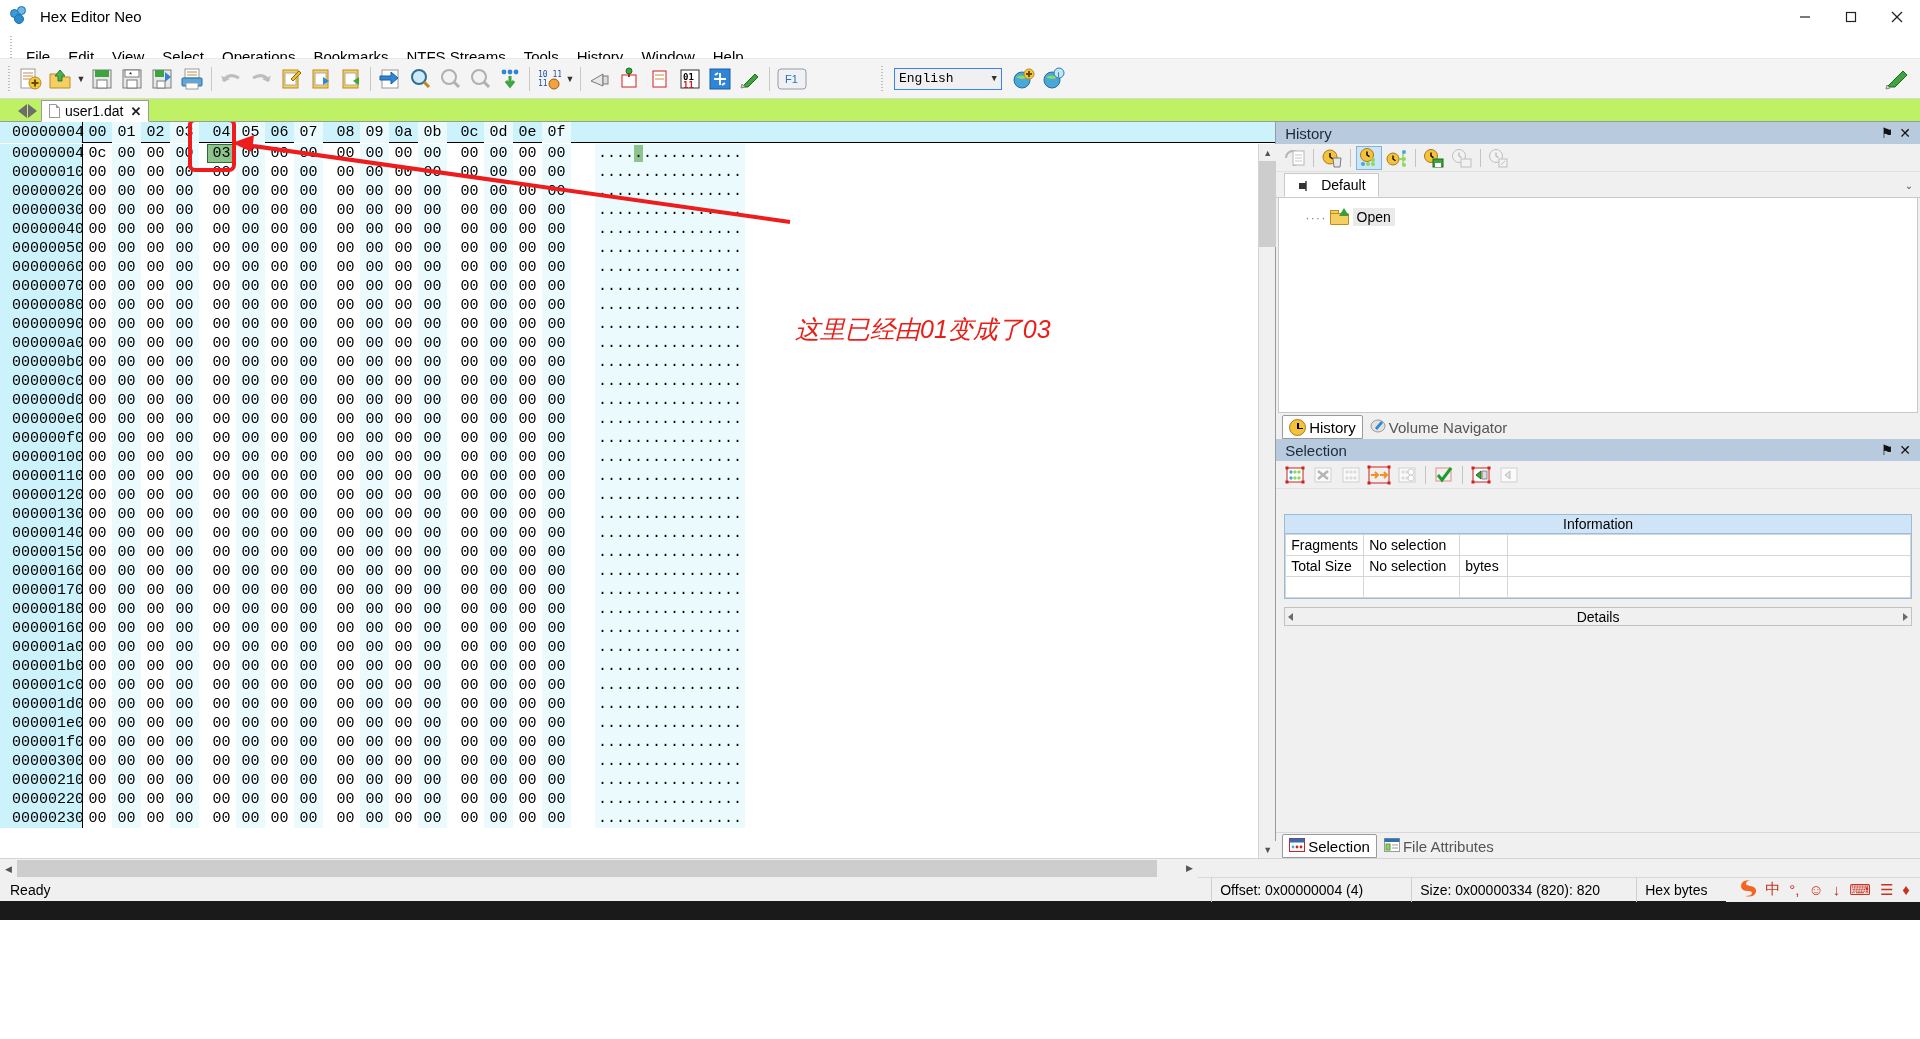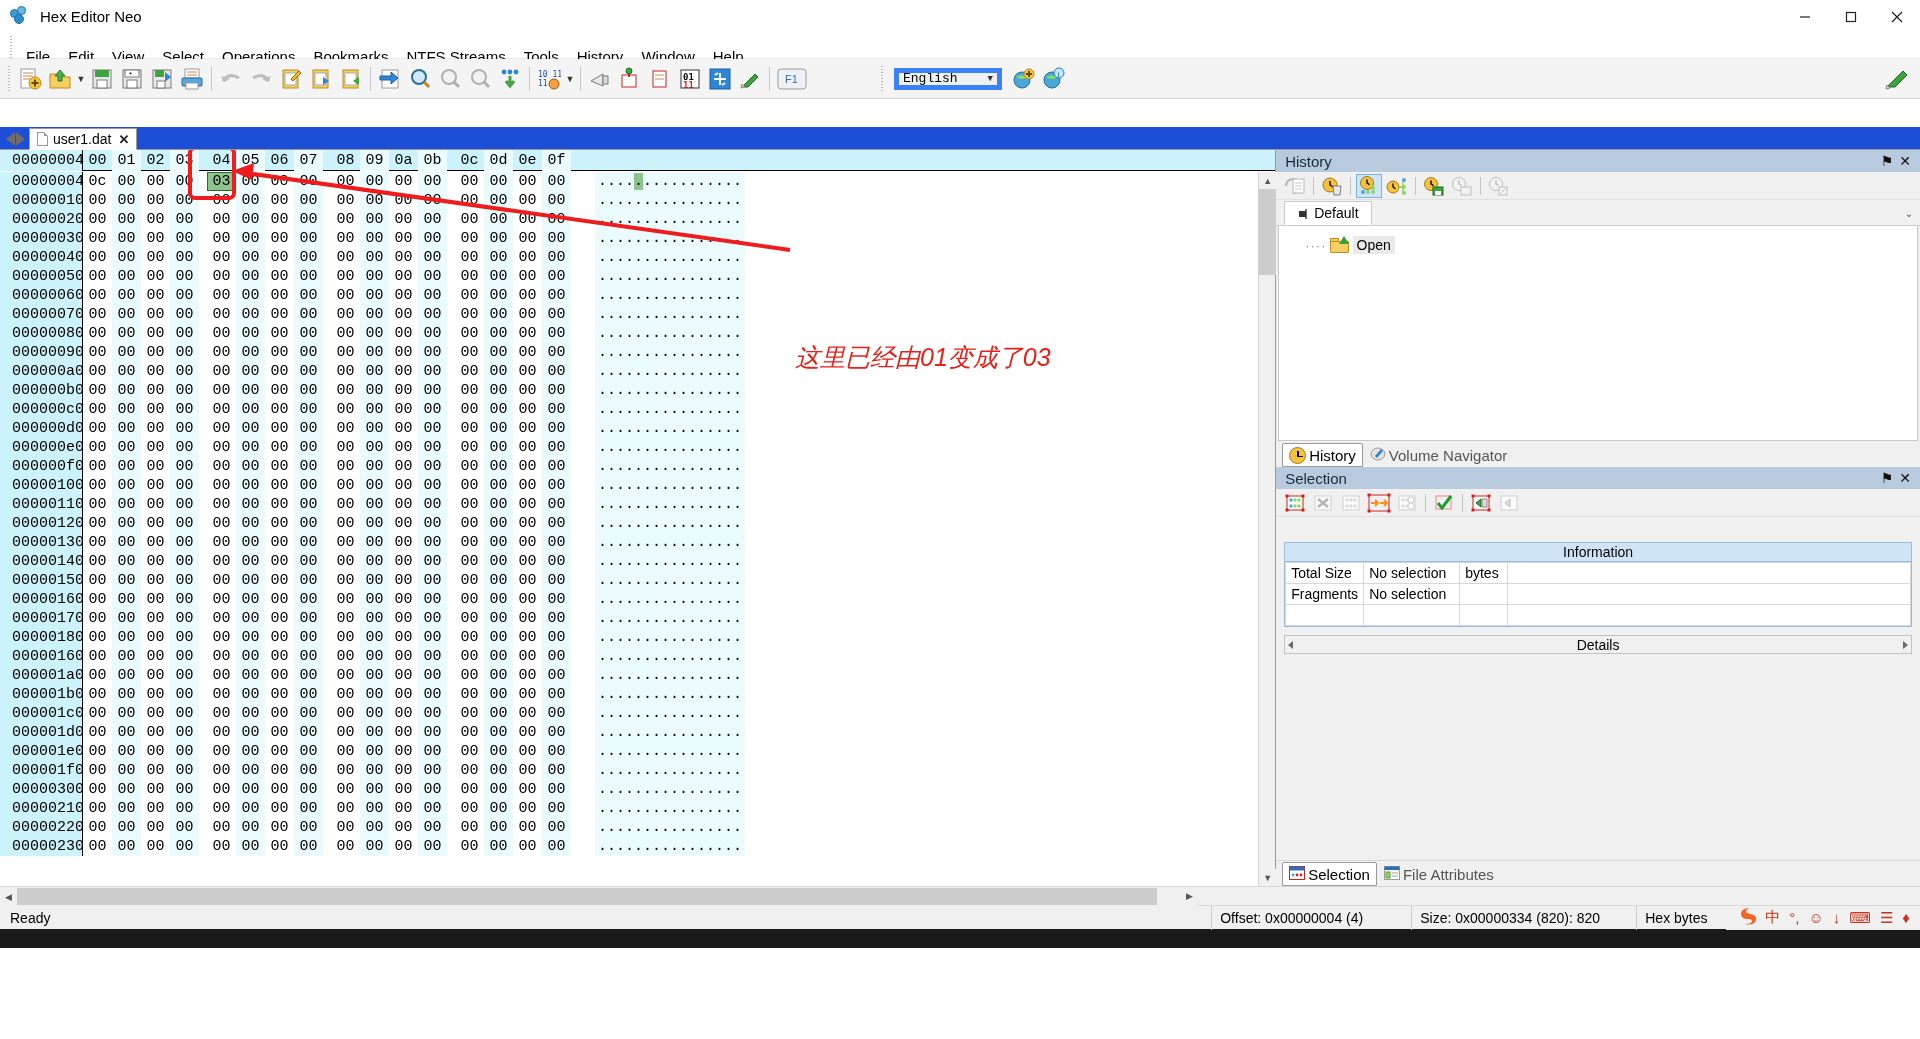--- a/index.html
+++ b/index.html
@@ -47,33 +47,32 @@
   .grip { width: 5px; height: 26px; margin: 0 3px;
           background-image: repeating-linear-gradient(to bottom, #bdbdbd 0 1px, transparent 1px 3px);
           background-size: 2px 3px; background-repeat: repeat-y; background-position: 1px 0; }
   .tb-btn { width: 30px; height: 32px; display:flex; align-items:center; justify-content:center;
             position: relative; }
   .tb-sep { width: 1px; height: 24px; background: #c8c8c8; margin: 0 4px; }
   .tb-caret { width: 12px; height: 32px; display:flex; align-items:center; justify-content:center; font-size: 9px; color:#333; }
 
   
   #lang-select {
-    width: 108px; height: 22px; border: 5px solid #3b82f6; background: #f0f0f0;
+    width: 108px; height: 22px; border: 1px solid #3b82f6; background: #f0f0f0;
     display:flex; align-items:center; padding: 0 4px; font-family: "Liberation Mono", monospace;
     font-size: 13px; color:#000; position: relative; margin-left: 6px;
   }
   #lang-select .cv { flex: 1; }
   #lang-select .ar { font-size: 9px; color:#333; }
 
   
   #tabstrip {
     height: 23px; display:flex; align-items: flex-end;
-    background: #1d4ed8; border-bottom: 1px solid #9a9a9a;
-    padding-left: 4px;
-    margin-top: 28px;
+    background: #bef264; border-bottom: 1px solid #9a9a9a;
+    padding-left: 16px;
   }
   #tab-navs { display:flex; align-items:center; gap:1px; padding: 0 4px 3px 2px; }
   .nav-tri { width:0;height:0;border-top:7px solid transparent;border-bottom:7px solid transparent; }
   .nav-left { border-right: 9px solid #6d6d6d; }
   .nav-right { border-left: 9px solid #6d6d6d; }
   .doc-tab {
     height: 22px; display:flex; align-items:center; gap:5px;
     background:#fff; border:1px solid #9a9a9a; border-bottom:1px solid #fff;
     padding: 0 7px; font-size: 14px; position: relative; top:1px;
   }
@@ -139,21 +138,21 @@
               border-bottom:1px solid #e0e0e0; }
   .ptb-btn { width:26px; height:24px; display:flex; align-items:center; justify-content:center; }
   .ptb-btn.active { background:#cce6f7; border:1px solid #7cb4dc; }
   .ptb-sep { width:1px; height:18px; background:#c4c4c4; margin:0 3px; }
   .clock { width:17px;height:17px;border-radius:50%;background:#f5c23c;border:1px solid #a8781a; position:relative; }
   .clock:before{content:'';position:absolute;left:7px;top:3px;width:1.5px;height:6px;background:#000;}
   .clock:after{content:'';position:absolute;left:8px;top:8px;width:5px;height:1.5px;background:#000;}
 
   #hist-tabrow { height:26px; background:#f0f0f0; display:flex; align-items:flex-end;
                  border-bottom:1px solid #c9c9c9; padding-left:8px; }
-  .mini-tab { height:24px; display:flex; align-items:center; gap:5px; padding:0 12px;
+  .mini-tab { height:24px; display:flex; align-items:center; gap:12px; padding:0 12px;
               background:#fff; border:1px solid #c9c9c9; border-bottom:1px solid #fff;
               font-size:14px; color:#000; }
   #hist-tabrow .sp{flex:1;}
   #hist-chevron { width:22px; height:24px; display:flex;align-items:center;justify-content:center;
                   font-size:10px;color:#555; }
   .pin-ic { width:12px;height:12px; position:relative; }
 
   #hist-tree { flex:1; background:#fff; border:1px solid #c9c9c9; border-top:none; margin:0 2px; padding:8px 0 0 0;
                position:relative; overflow:hidden; }
   .tree-item { display:flex; align-items:center; gap:3px; padding-left:26px; height:22px; font-size:14px; }
@@ -2236,29 +2235,29 @@
           </svg>
       </div>
     </div>
 
     <div id="sel-body">
       <div class="info-box">
         <div class="info-head">Information</div>
         <table class="info-table">
           <tbody id="sel-rows">
               <tr>
+                <td style="width: 78px;">Fragments</td>
+                <td style="width: 96px;">No selection</td>
+                <td style="width: 48px;"></td>
+                <td style="width: auto;"></td>
+              </tr>
+              <tr>
                 <td style="width: 78px;">Total Size</td>
                 <td style="width: 96px;">No selection</td>
                 <td style="width: 48px;">bytes</td>
-                <td style="width: auto;"></td>
-              </tr>
-              <tr>
-                <td style="width: 78px;">Fragments</td>
-                <td style="width: 96px;">No selection</td>
-                <td style="width: 48px;"></td>
                 <td style="width: auto;"></td>
               </tr>
               <tr>
                 <td style="width: 78px;"></td>
                 <td style="width: 96px;"></td>
                 <td style="width: 48px;"></td>
                 <td style="width: auto;"></td>
               </tr>
             </tbody>
         </table>

